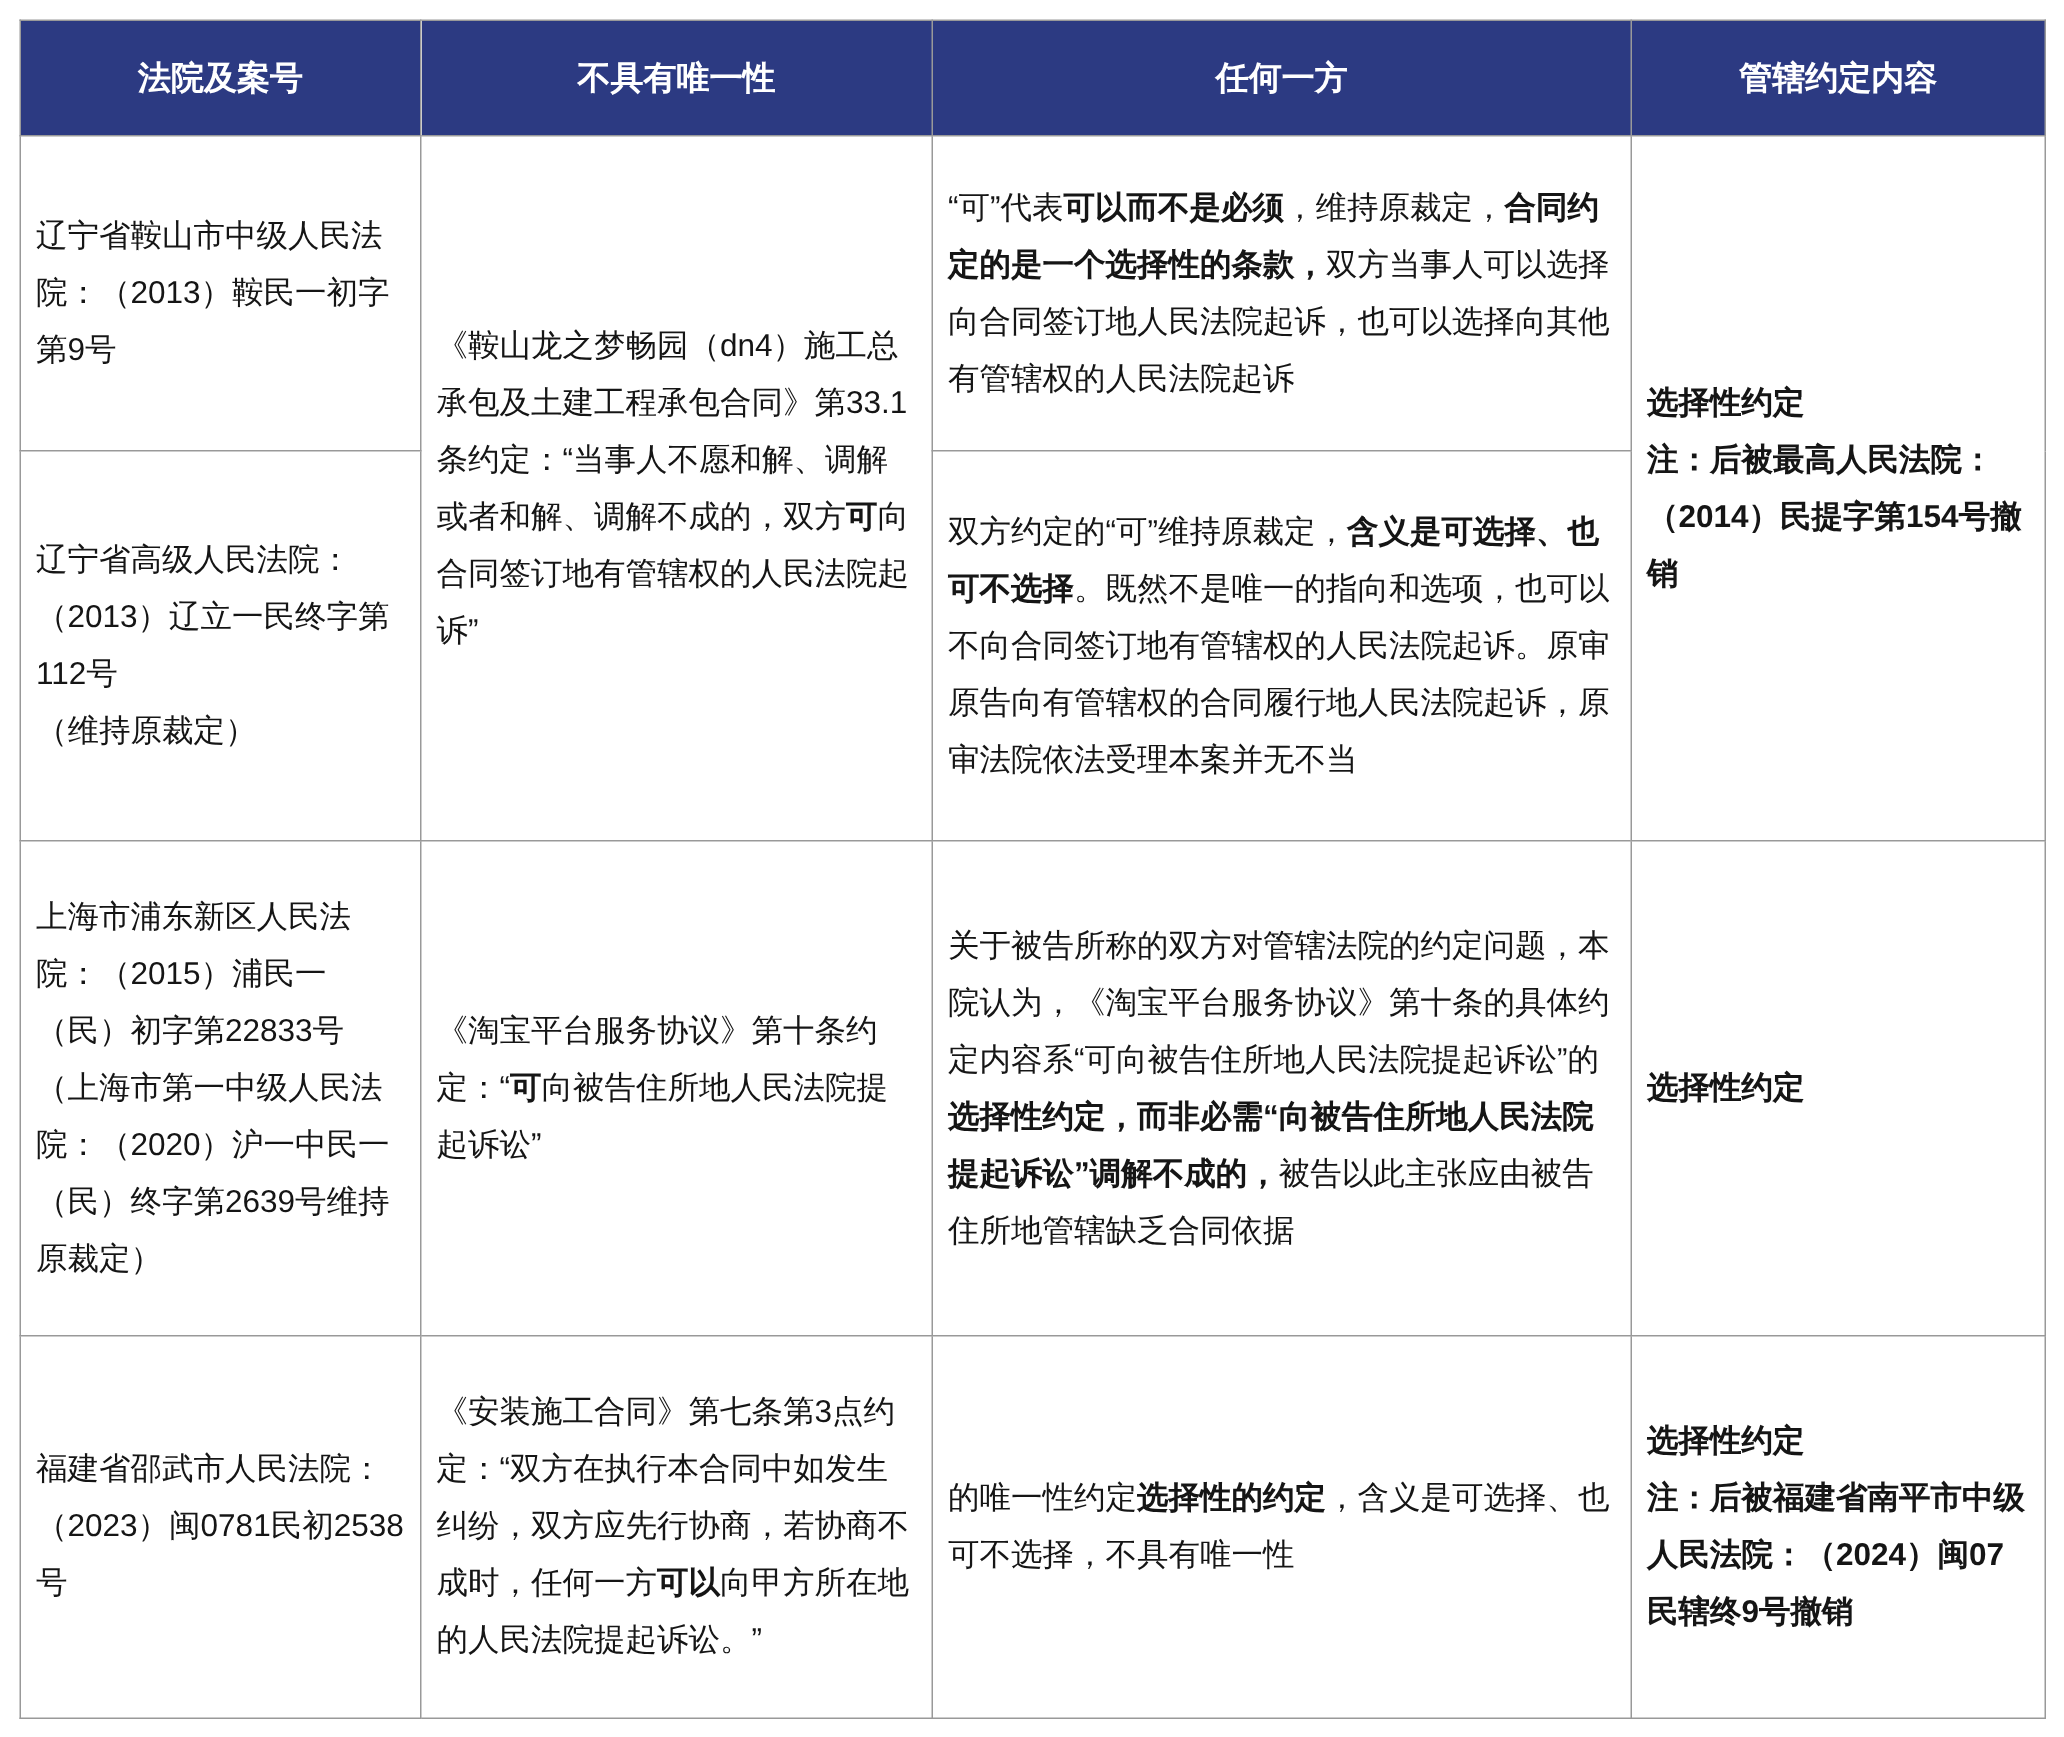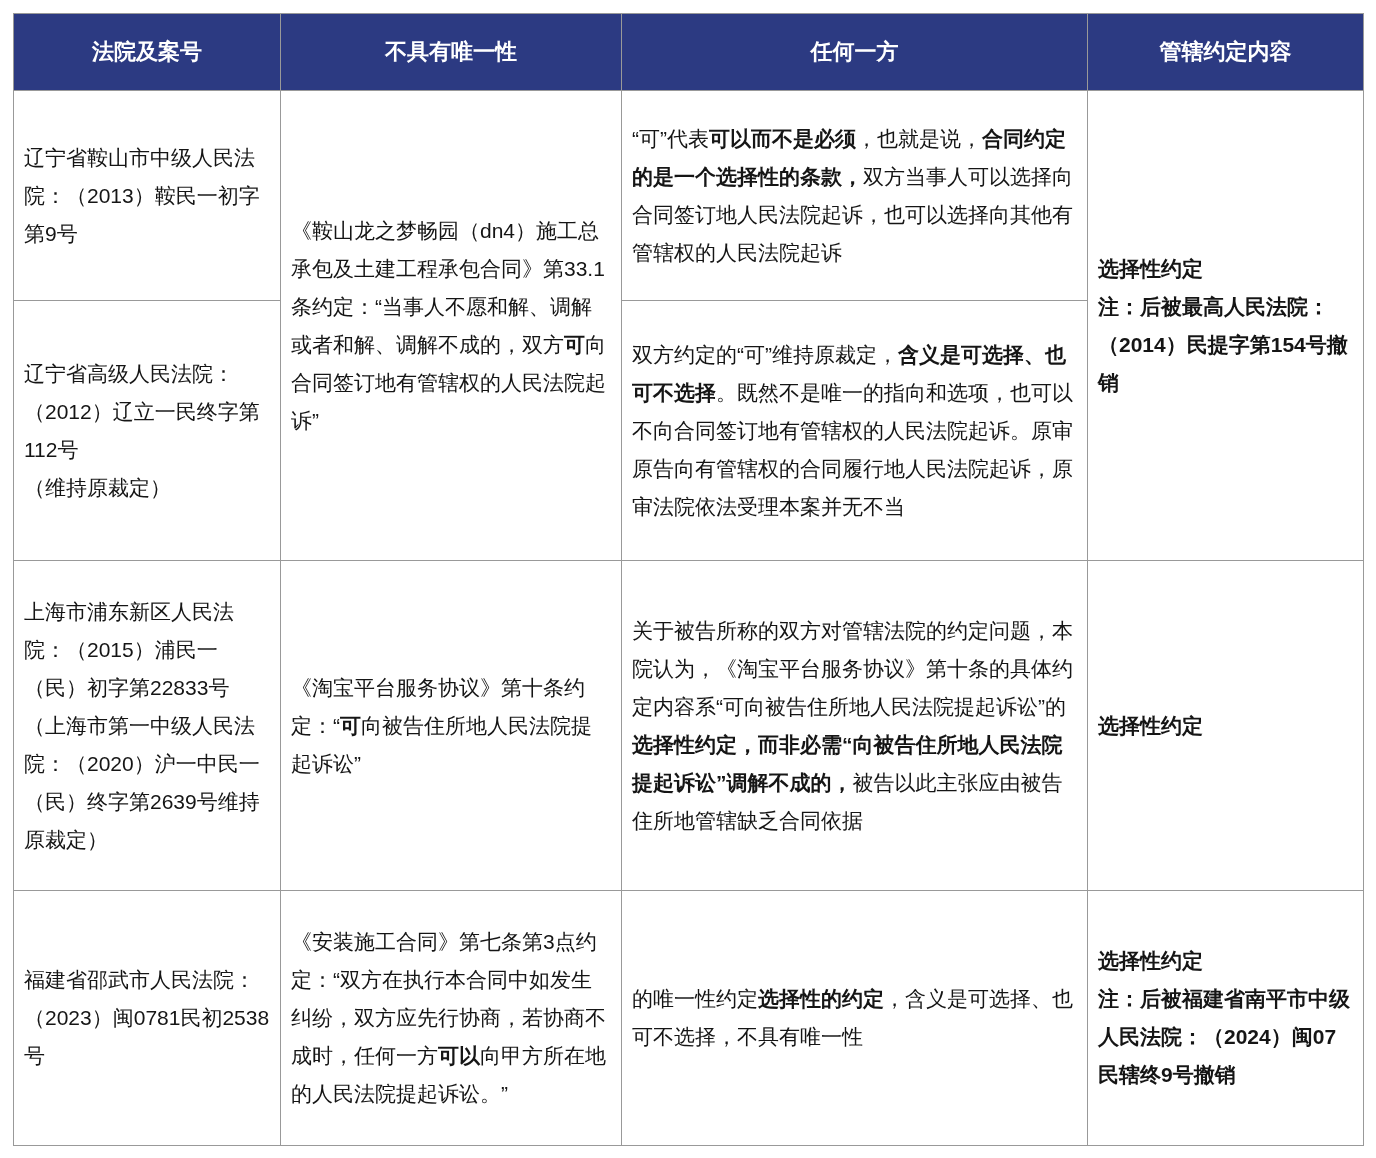--- a/index.html
+++ b/index.html
@@ -62,26 +62,26 @@
       <th>法院及案号</th>
       <th>不具有唯一性</th>
       <th>任何一方</th>
       <th>管辖约定内容</th>
     </tr>
   </thead>
   <tbody>
     <tr class="r1a">
       <td><span>辽宁省鞍山市中级人民法院：（2013）鞍民一初字第9号</span></td>
       <td rowspan="2"><span>《鞍山龙之梦畅园（dn4）施工总承包及土建工程承包合同》第33.1条约定：“当事人不愿和解、调解或者和解、调解不成的，双方</span><span class="b">可</span><span>向合同签订地有管辖权的人民法院起诉”</span></td>
-      <td><span>“可”代表</span><span class="b">可以而不是必须</span><span>，也就是说，</span><span class="b">合同约定的是一个选择性的条款，</span><span>双方当事人可以选择向合同签订地人民法院起诉，也可以选择向其他有管辖权的人民法院起诉</span></td>
+      <td><span>“可”代表</span><span class="b">可以而不是必须</span><span>，维持原裁定，</span><span class="b">合同约定的是一个选择性的条款，</span><span>双方当事人可以选择向合同签订地人民法院起诉，也可以选择向其他有管辖权的人民法院起诉</span></td>
       <td rowspan="2"><span class="b">选择性约定
 注：后被最高人民法院：（2014）民提字第154号撤销</span></td>
     </tr>
     <tr class="r1b">
-      <td><span>辽宁省高级人民法院：（2012）辽立一民终字第112号
+      <td><span>辽宁省高级人民法院：（2013）辽立一民终字第112号
 （维持原裁定）</span></td>
       <td><span>双方约定的“可”维持原裁定，</span><span class="b">含义是可选择、也可不选择</span><span>。既然不是唯一的指向和选项，也可以不向合同签订地有管辖权的人民法院起诉。原审原告向有管辖权的合同履行地人民法院起诉，原审法院依法受理本案并无不当</span></td>
     </tr>
     <tr class="r2">
       <td><span>上海市浦东新区人民法院：（2015）浦民一（民）初字第22833号（上海市第一中级人民法院：（2020）沪一中民一（民）终字第2639号维持原裁定）</span></td>
       <td><span>《淘宝平台服务协议》第十条约定：“</span><span class="b">可</span><span>向被告住所地人民法院提起诉讼”</span></td>
       <td><span>关于被告所称的双方对管辖法院的约定问题，本院认为，《淘宝平台服务协议》第十条的具体约定内容系“可向被告住所地人民法院提起诉讼”的</span><span class="b">选择性约定，而非必需“向被告住所地人民法院提起诉讼”调解不成的，</span><span>被告以此主张应由被告住所地管辖缺乏合同依据</span></td>
       <td><span class="b">选择性约定</span></td>
     </tr>
     <tr class="r3">

